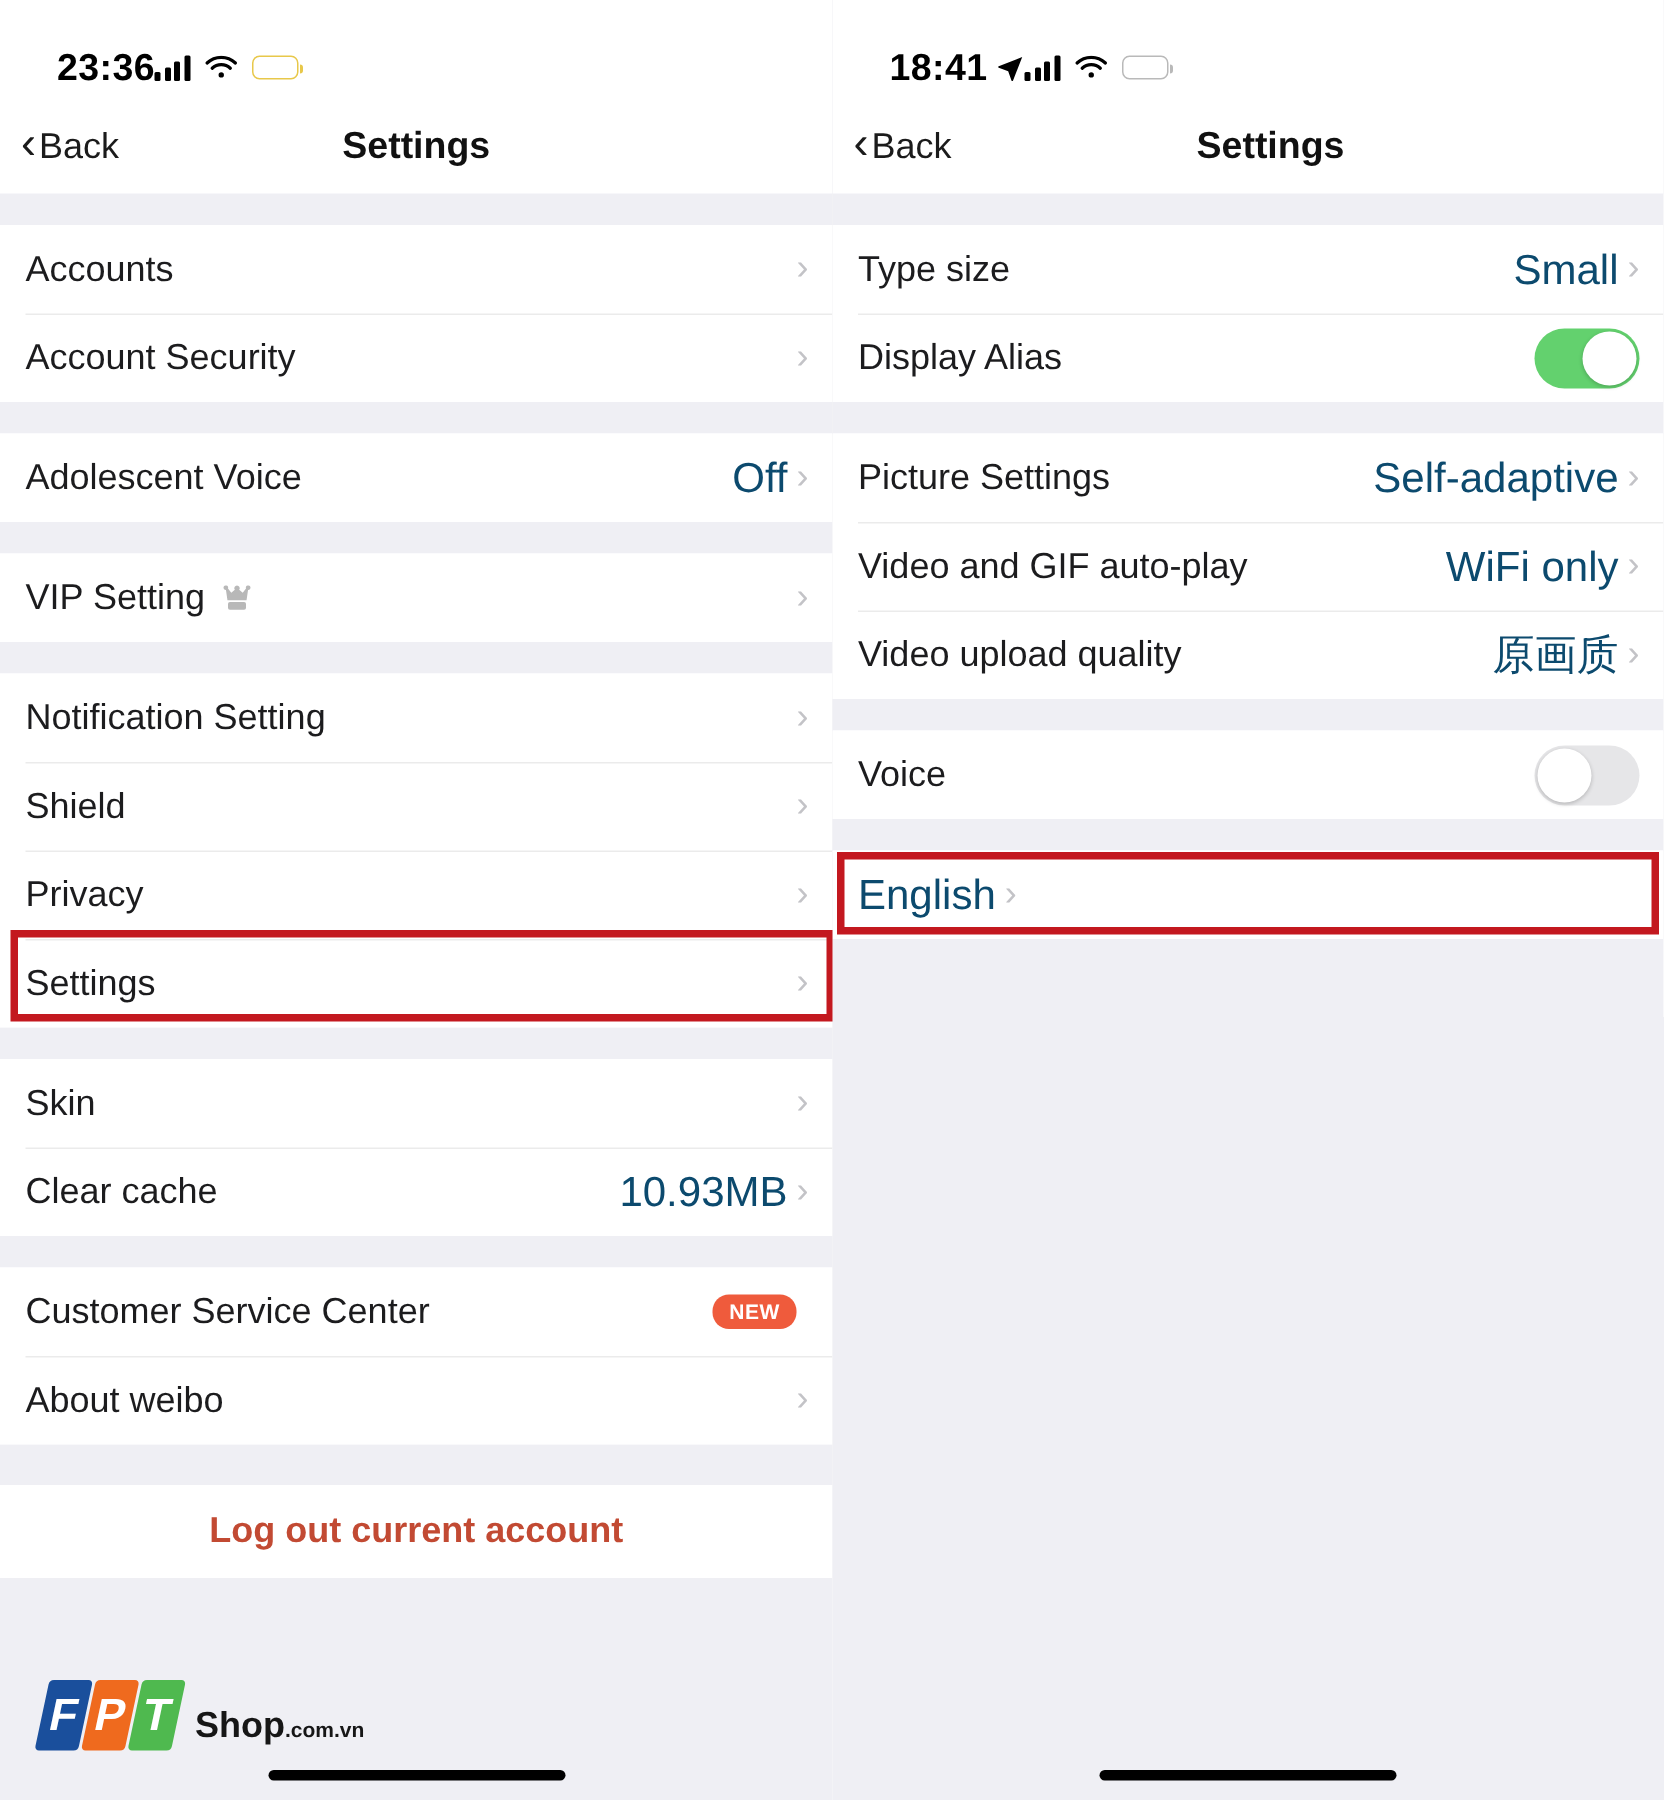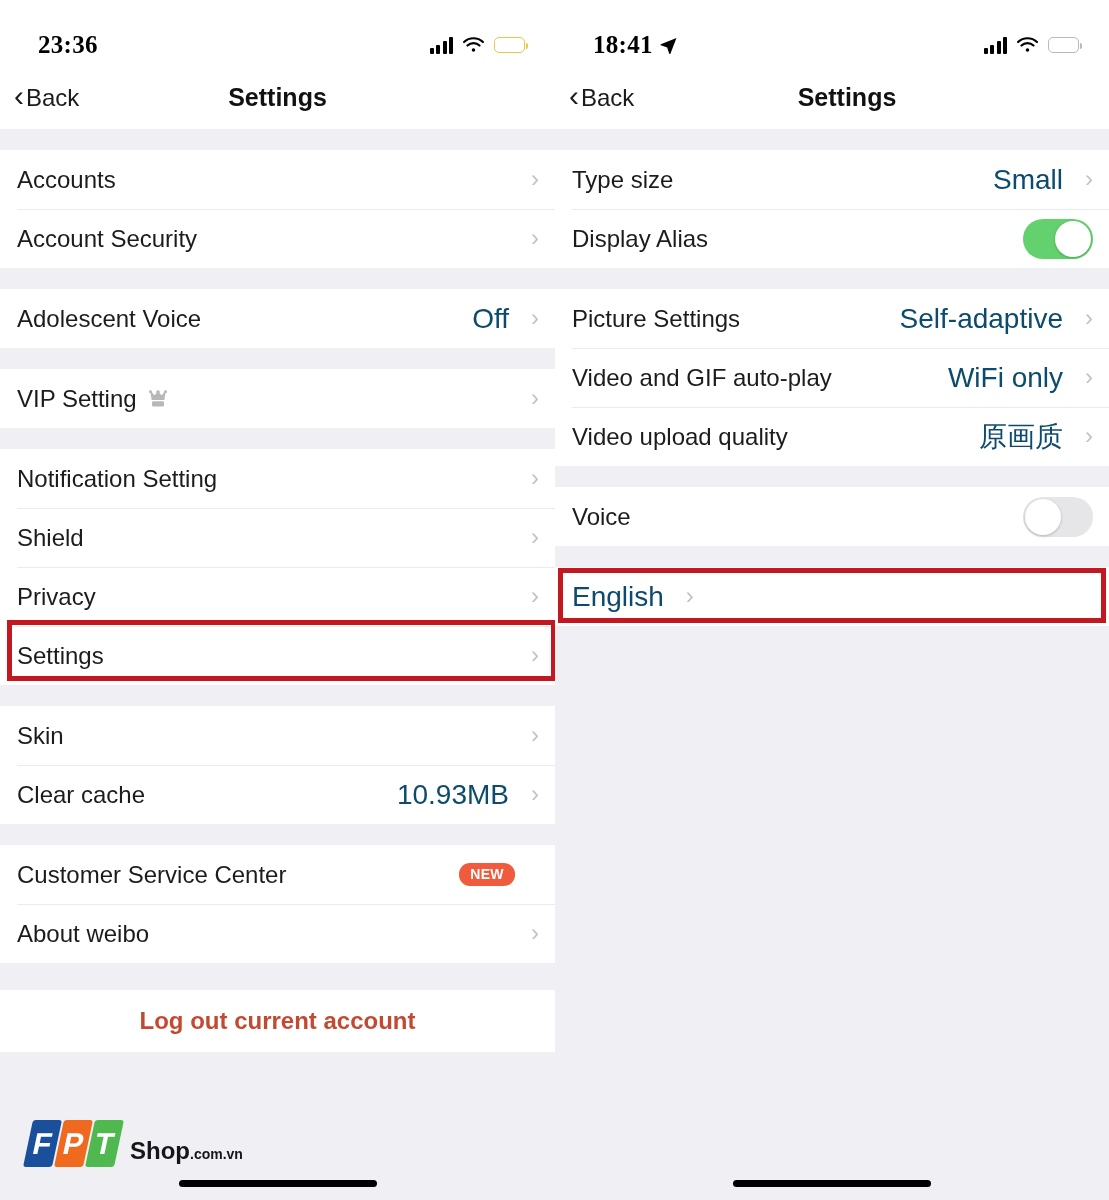--- a/index.html
+++ b/index.html
@@ -17,23 +17,21 @@
     overflow: hidden;
   }
   .phone.right { width: 554px; }
 
   
   .statusbar {
     height: 66px;
     background: #fff;
     display: flex;
     align-items: center;
-    justify-content: space-between;
     padding: 24px 30px 0 38px;
-    font-family: Liberation Serif, serif;
   }
   .st-time {
     font-size: 25px; font-weight: bold; color: #000;
     letter-spacing: 0.3px; display: flex; align-items: center; gap: 6px;
   }
   .st-right { display: flex; align-items: center; gap: 9px; }
   .loc-arrow { display: inline-block; }
 
   .sig { display: flex; align-items: flex-end; gap: 2.5px; height: 17px; }
   .sig i { width: 4px; background: #000; border-radius: 1px; display: block; }
@@ -77,21 +75,20 @@
   
   .gap { height: 21px; background: #efeff4; }
   .gap.tall { height: 27px; }
   .group { background: #fff; }
   .row {
     position: relative;
     height: 59px;
     background: #fff;
     display: flex; align-items: center;
     padding: 0 16px 0 17px;
-    gap: 16px;
   }
   .row + .row::before {
     content: ""; position: absolute; left: 17px; right: 0; top: 0;
     height: 1px; background: #ebebeb;
   }
   .row .label {
     font-size: 24px; color: #1c1c1e; flex: 1;
     display: flex; align-items: center; gap: 10px;
   }
   .row .value {

